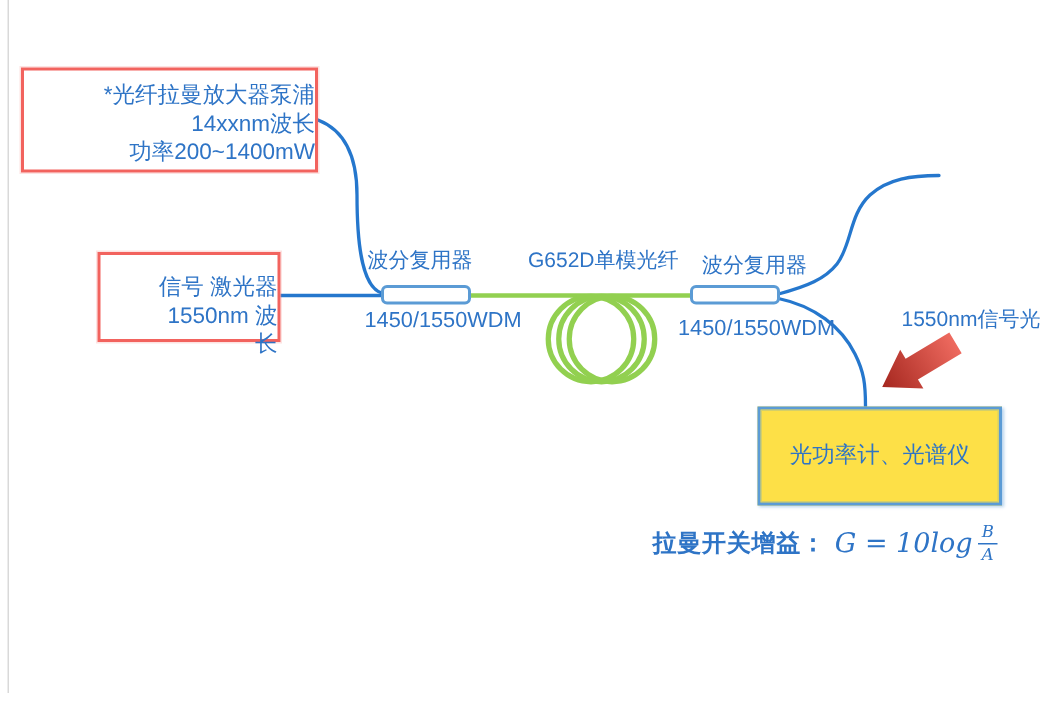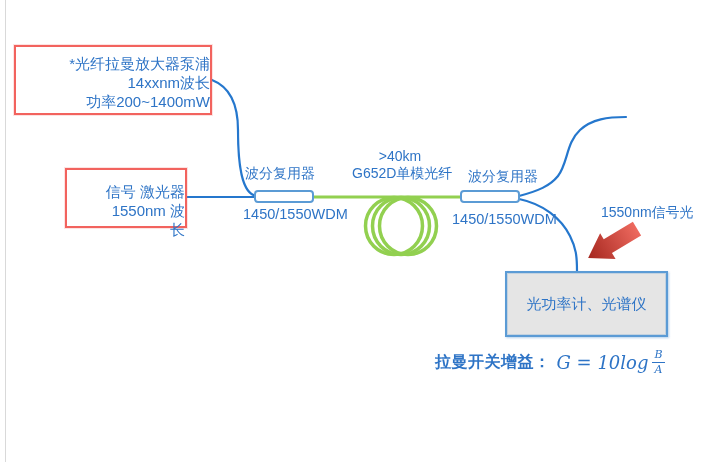--- a/index.html
+++ b/index.html
@@ -32,21 +32,21 @@
   .pumpbox{left:14px;top:45px;width:198px;height:70px;padding-top:7px;}
   .signalbox{left:65px;top:168px;width:122px;height:60px;padding-top:12px;padding-left:32px;}
   .wdm{
     position:absolute;box-sizing:border-box;width:60px;height:13px;background:#fff;
     border:2px solid var(--component-blue);border-radius:4px;
   }
   .wdm-left{left:254px;top:190px;}
   .wdm-right{left:460px;top:190px;}
   .meterbox{
     position:absolute;left:505px;top:271px;width:163px;height:66px;box-sizing:border-box;
-    border:2px solid var(--component-blue);background:#e5e5e5;color:var(--text-blue);
+    border:2px solid var(--component-blue);background:#fde047;color:var(--text-blue);
     font-size:15px;text-align:center;line-height:62px;
     box-shadow:1px 1px 2px rgba(91,155,213,0.45), inset 0 0 0 1px rgba(91,155,213,0.25);
   }
   .label{position:absolute;color:var(--text-blue);font-size:14px;white-space:nowrap;line-height:16px;}
   .lbl-wdm-left{left:245px;top:165px;}
   .lbl-wdm-left-sub{left:243px;top:206px;font-size:14.5px;}
   .lbl-fiber-1{left:352px;top:148px;width:96px;text-align:center;}
   .lbl-fiber-2{left:352px;top:165px;width:96px;text-align:center;}
   .lbl-wdm-right{left:468px;top:168px;}
   .lbl-wdm-right-sub{left:452px;top:211px;font-size:14.5px;}
@@ -106,21 +106,20 @@
   <div class="redbox signalbox">
     <div>信号 激光器</div>
     <div>1550nm 波长</div>
   </div>
 
   <div class="wdm wdm-left"></div>
   <div class="wdm wdm-right"></div>
 
   <div class="label lbl-wdm-left">波分复用器</div>
   <div class="label lbl-wdm-left-sub">1450/1550WDM</div>
-  <div class="label lbl-fiber-1">&gt;40km</div>
   <div class="label lbl-fiber-2">G652D单模光纤</div>
   <div class="label lbl-wdm-right">波分复用器</div>
   <div class="label lbl-wdm-right-sub">1450/1550WDM</div>
   <div class="label lbl-signal-light">1550nm信号光</div>
 
   <div class="meterbox">
     <span>光功率计、光谱仪</span>
   </div>
 
   <div class="formula">

